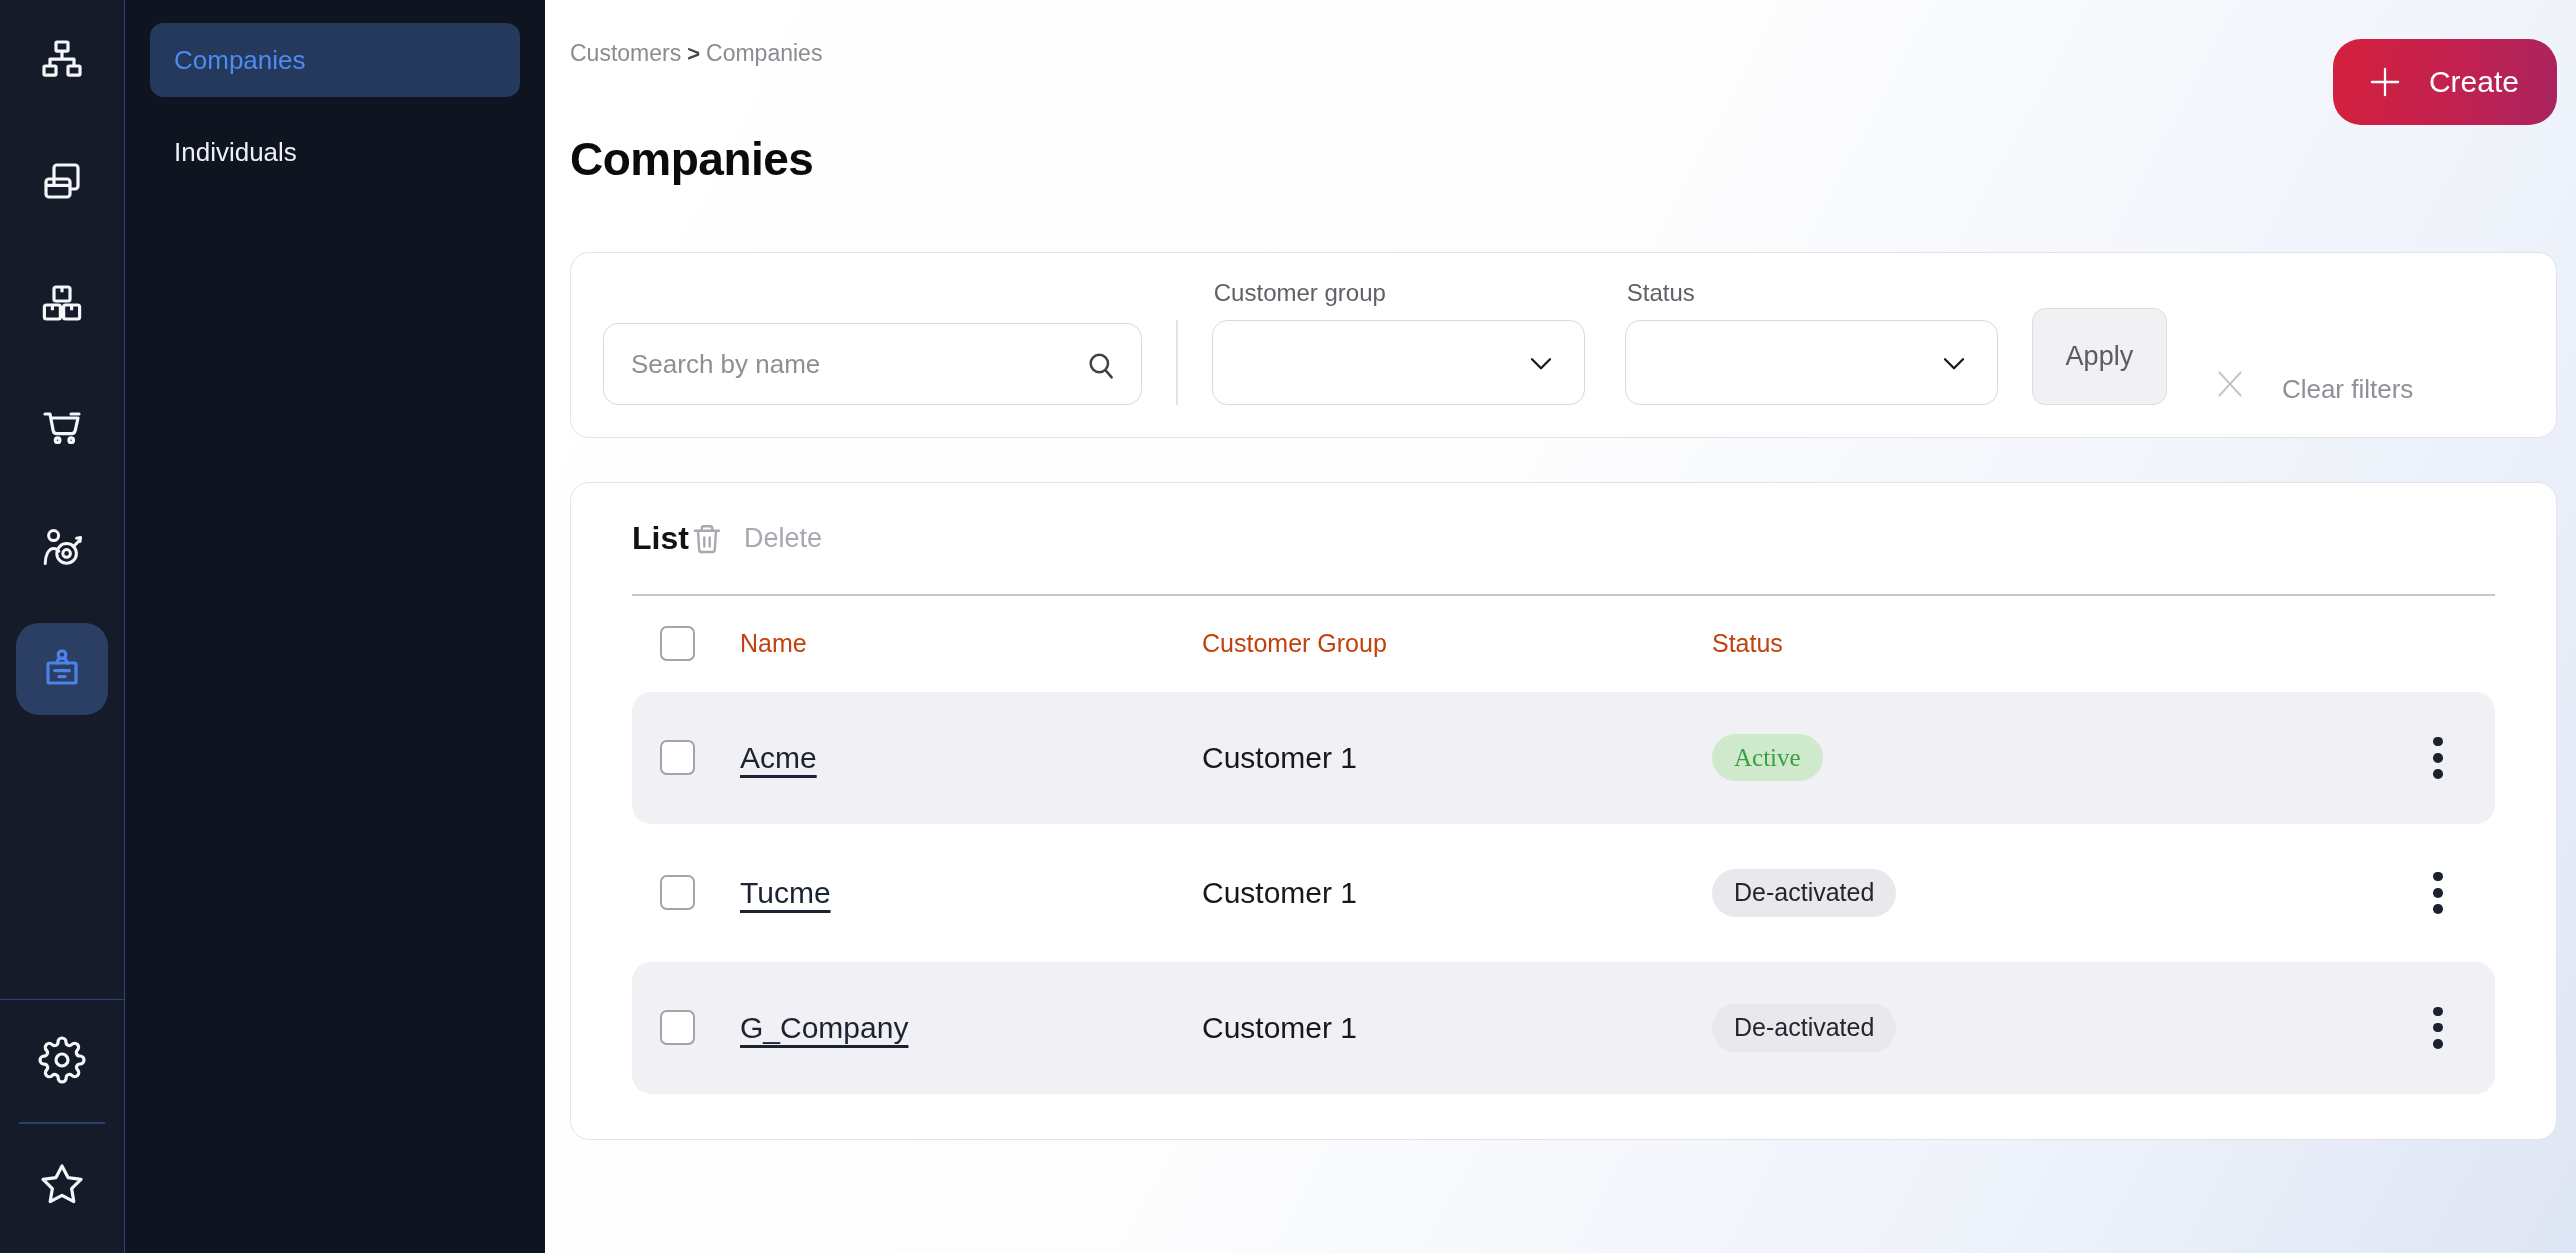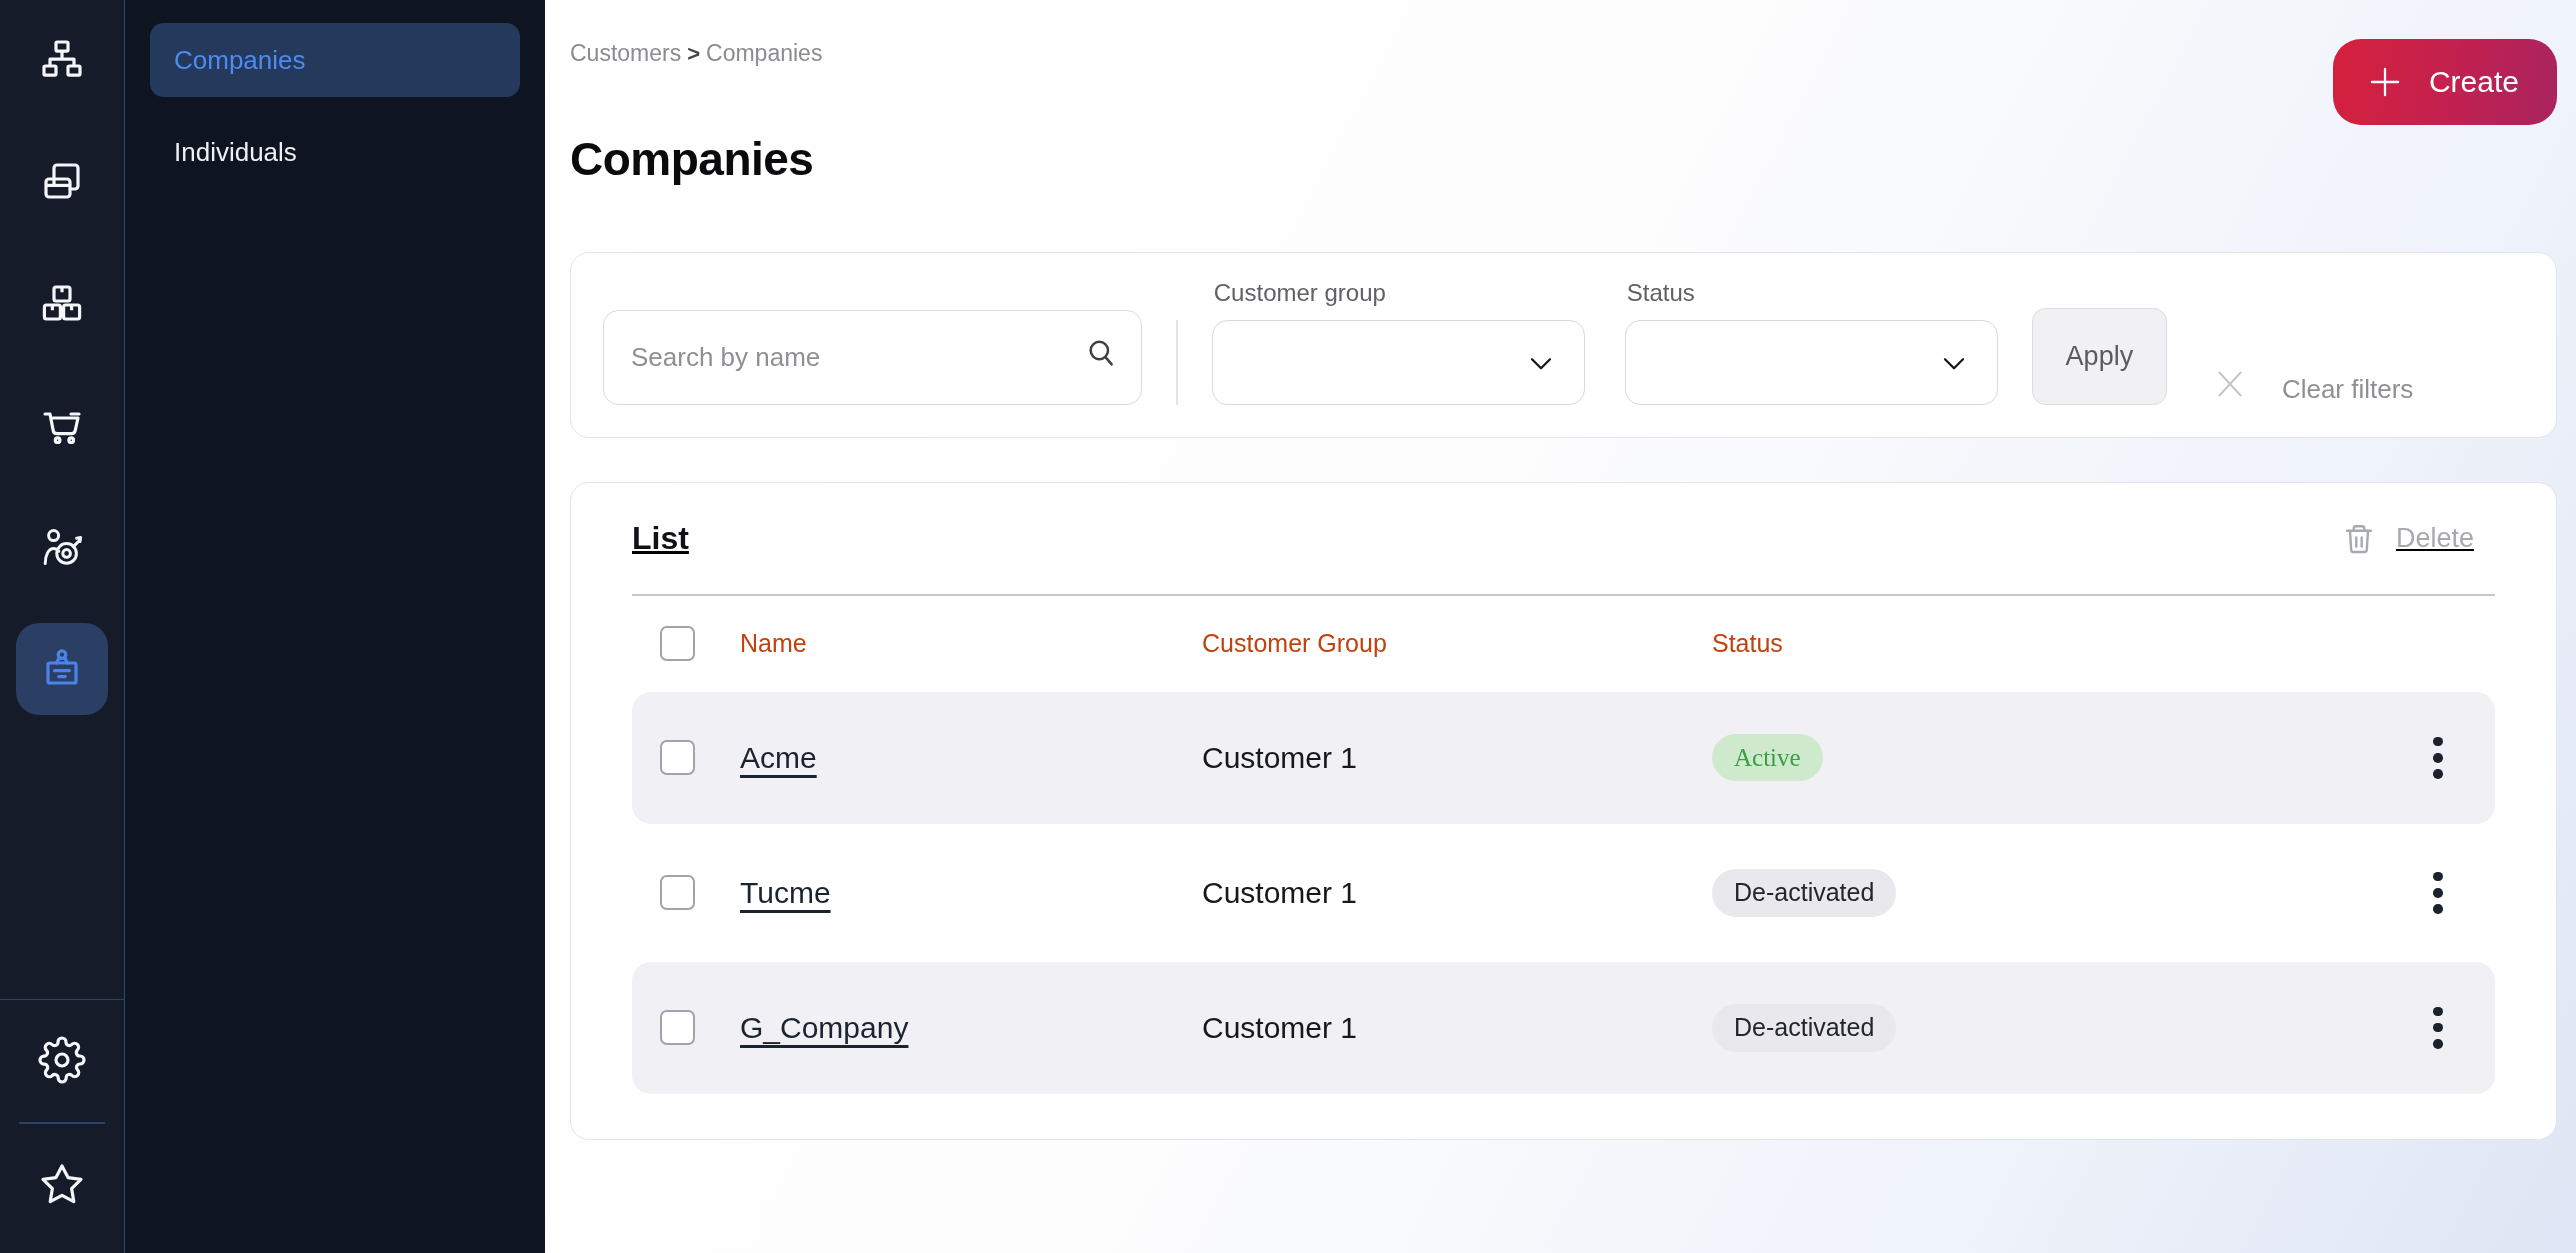--- a/index.html
+++ b/index.html
@@ -41,21 +41,21 @@
                 color:#ffffff; font-size:30px; display:flex; align-items:center; gap:23px;
                 font-family:inherit; }
   .create-btn svg { width:42px; height:42px; }
 
   .page-title { margin-top:65px; font-size:46px; font-weight:800; color:#0b0b0d; letter-spacing:-0.5px; }
 
   
   .card { background:#ffffff; border:1.9px solid #e3e4ea; border-radius:19px; }
   .filter-card { margin-top:66px; height:186px; display:flex; align-items:flex-end; padding:32px 32px; }
 
-  .search-wrap { position:relative; width:539px; height:95px; }
+  .search-wrap { position:relative; width:539px; height:82px; }
   .search-wrap input { width:100%; height:100%; border:1.9px solid #d8d8de; border-radius:15.3px;
                        font-size:26px; padding:0 75px 0 27px; color:#33343a; outline:none;
                        font-family:inherit; background:#fff; }
   .search-wrap input::placeholder { color:#8f8f96; }
   .search-icon { position:absolute; right:21px; top:23px; width:40px; height:40px; color:#3f4046; }
 
   .vsep { width:1.9px; height:85px; background:#e3e3e9; margin:0 34px; align-self:flex-end; }
 
   .field { display:flex; flex-direction:column; }
   .field + .field { margin-left:40px; }
@@ -65,21 +65,21 @@
   .select svg { width:36px; height:36px; color:#16181e; }
 
   .apply-btn { margin-left:34px; width:135px; height:97px; background:#f1f1f3; border:1.9px solid #dcdce2;
                border-radius:13.4px; font-size:27px; color:#5b5b63; cursor:pointer; font-family:inherit; }
   .clear-btn { margin-left:42px; height:85px; display:flex; align-items:flex-end; gap:31px; cursor:pointer; }
   .clear-btn svg { width:42px; height:42px; color:#c2c2c8; }
   .clear-label { font-size:26px; color:#8f8f96; }
 
   
   .list-card { margin-top:44px; padding-bottom:42px; }
-  .list-head { display:flex; justify-content:space-between; align-items:center; padding:37px 82px 37px 61px;text-decoration:underline; }
+  .list-head { display:flex; align-items:center; padding:37px 82px 37px 61px; }
   .list-title { font-size:32px; font-weight:700; color:#121216; }
   .delete-btn { display:flex; align-items:center; gap:19px; cursor:pointer; }
   .delete-btn svg { width:36px; height:36px; color:#a7a9b0; }
   .delete-label { font-size:27px; color:#a7a9b0; }
   .list-divider { height:1.9px; background:#c7c8cd; margin:0 61px; }
 
   .grid { display:grid; grid-template-columns:108px 462px 510px 1fr 76px; align-items:center; margin:0 61px; }
   .thead { height:96px; font-size:25px; color:#c2410c; }
   .cb-cell { padding-left:28px; }
   .checkbox { width:35px; height:35px; border:2.9px solid #a2a3ab; border-radius:6.7px; background:#fff; cursor:pointer; }

